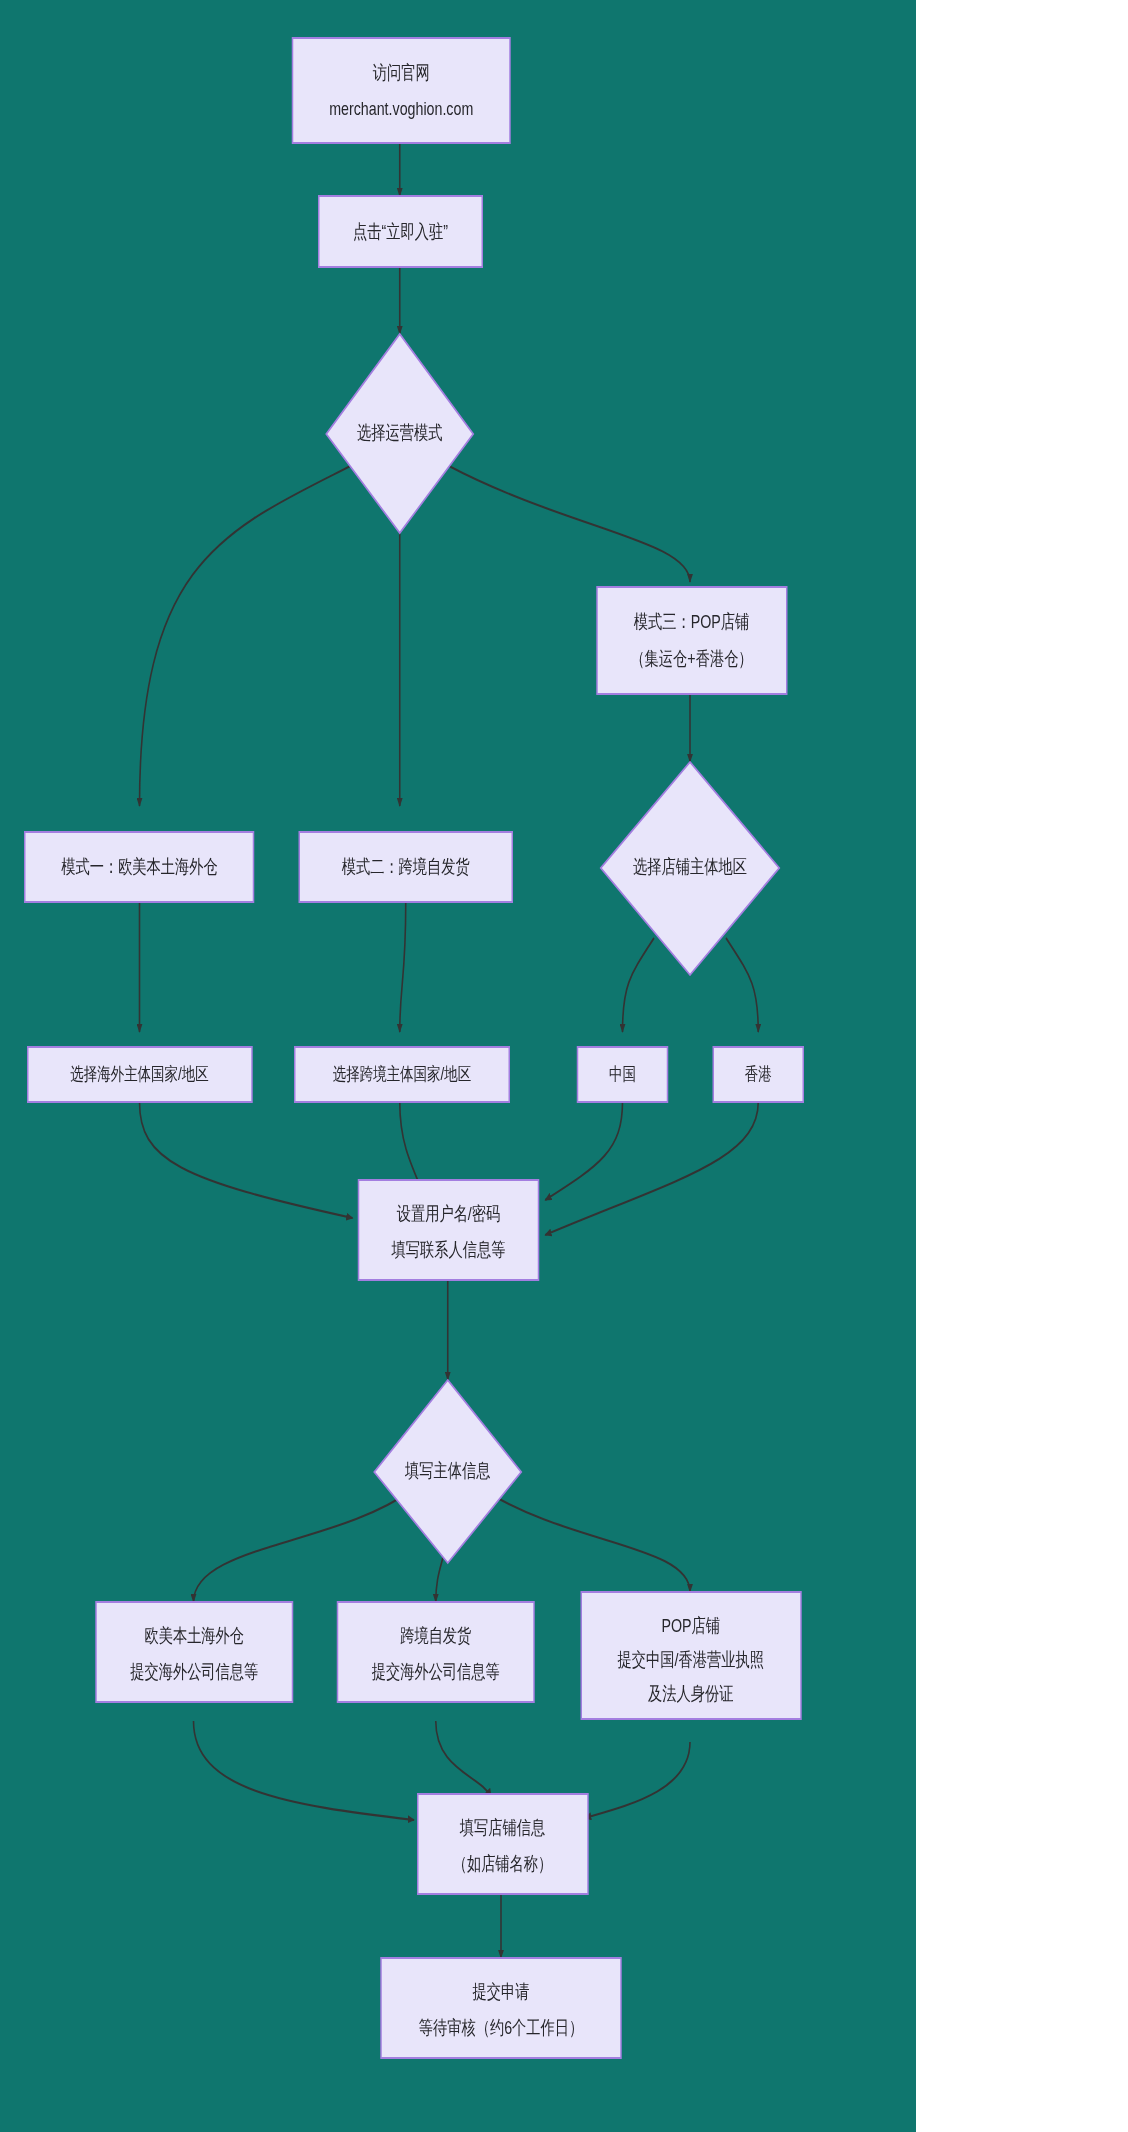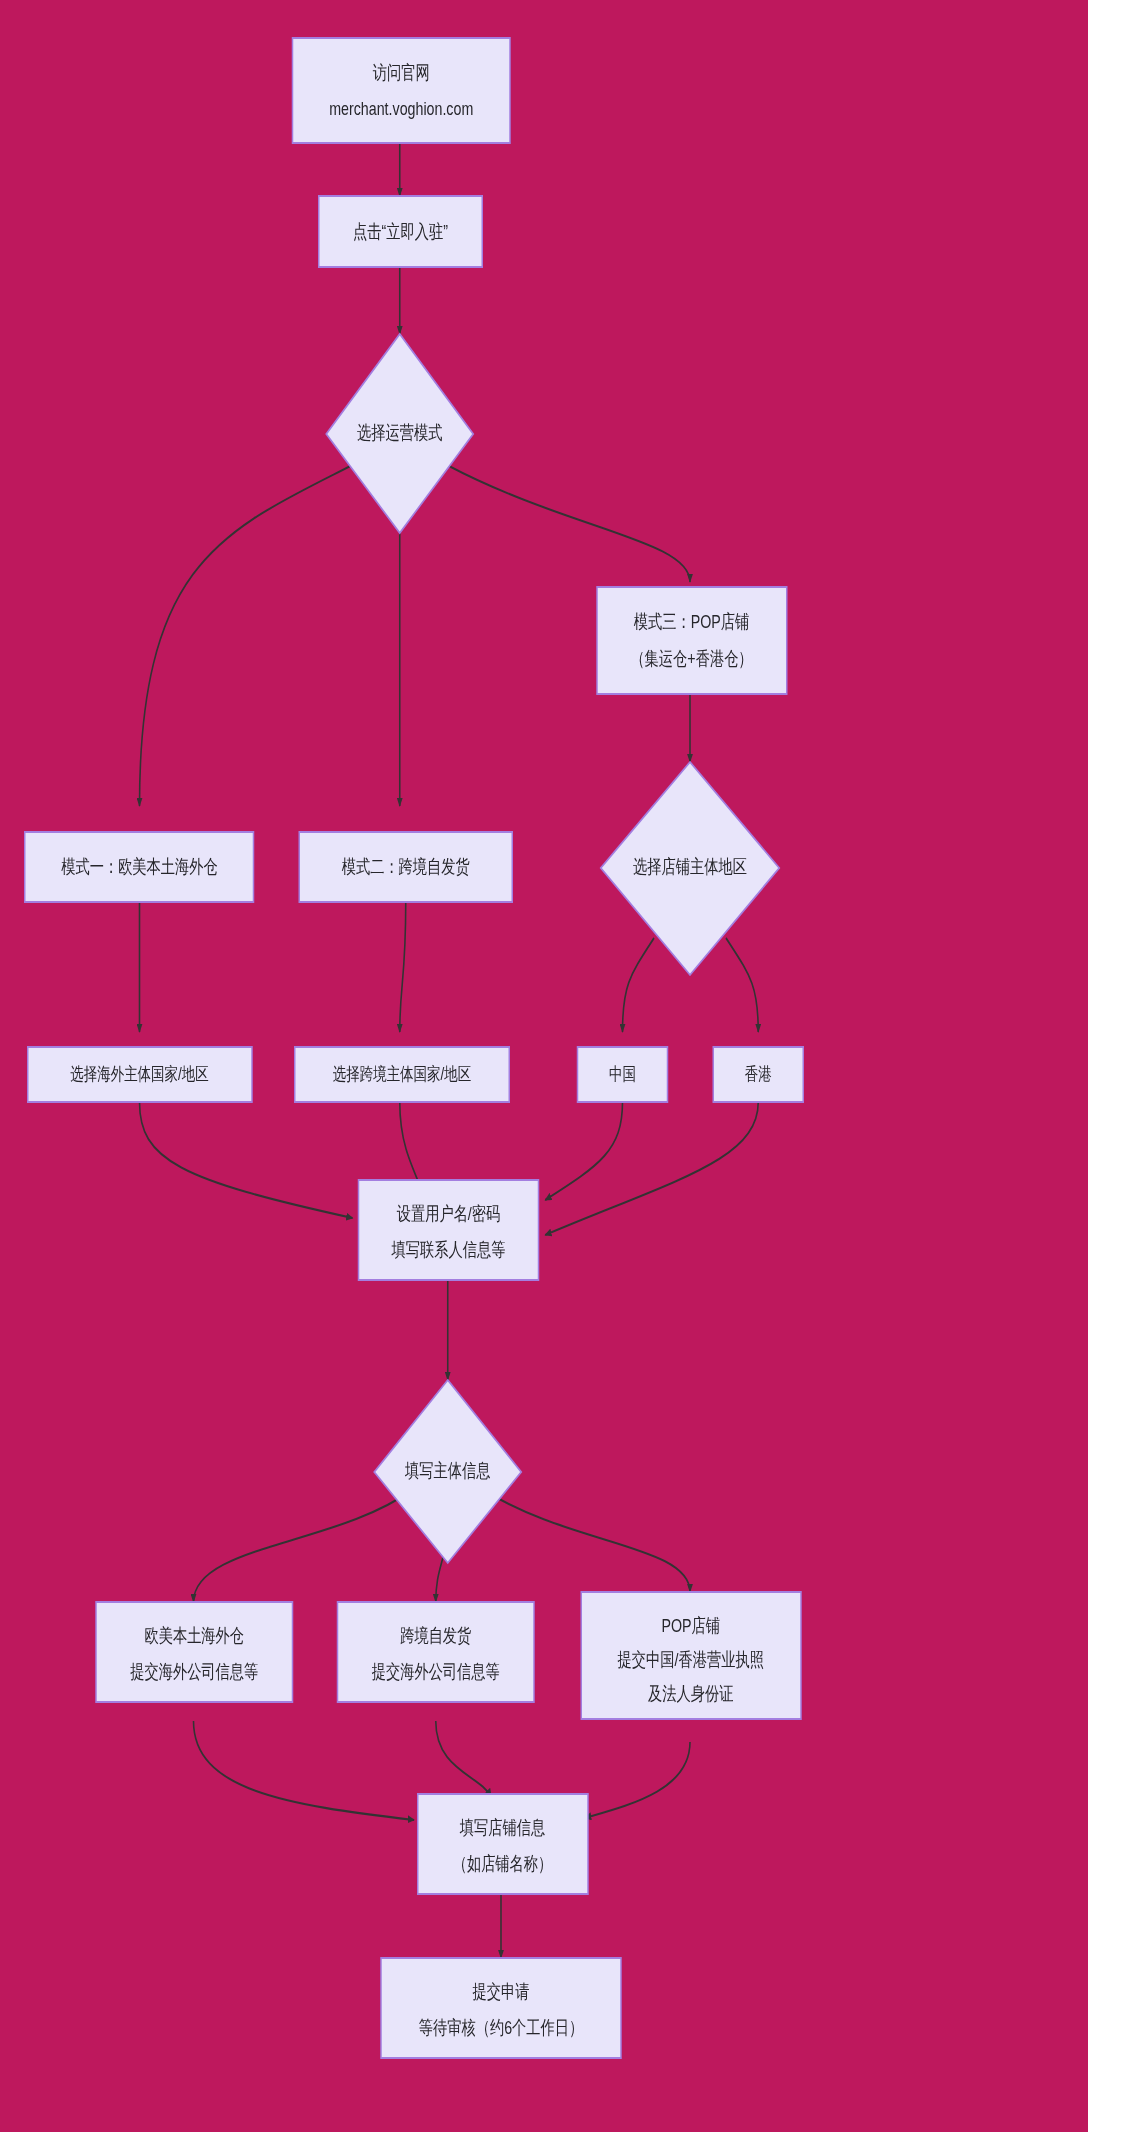--- a/index.html
+++ b/index.html
@@ -5,23 +5,23 @@
   html, body {
     margin: 0;
     padding: 0;
     background: #ffffff;
   }
   body {
     font-family: "Liberation Sans", "DejaVu Sans", sans-serif;
   }
   #flow-root {
     position: relative;
-    width: 1088px;
+    width: 916px;
     height: 2132px;
-    background: #be185d;
+    background: #0f766e;
     overflow: hidden;
   }
   svg#flow-svg {
     position: absolute;
     top: 0;
     left: 0;
     width: 1128px;
     height: 2132px;
     display: block;
   }

